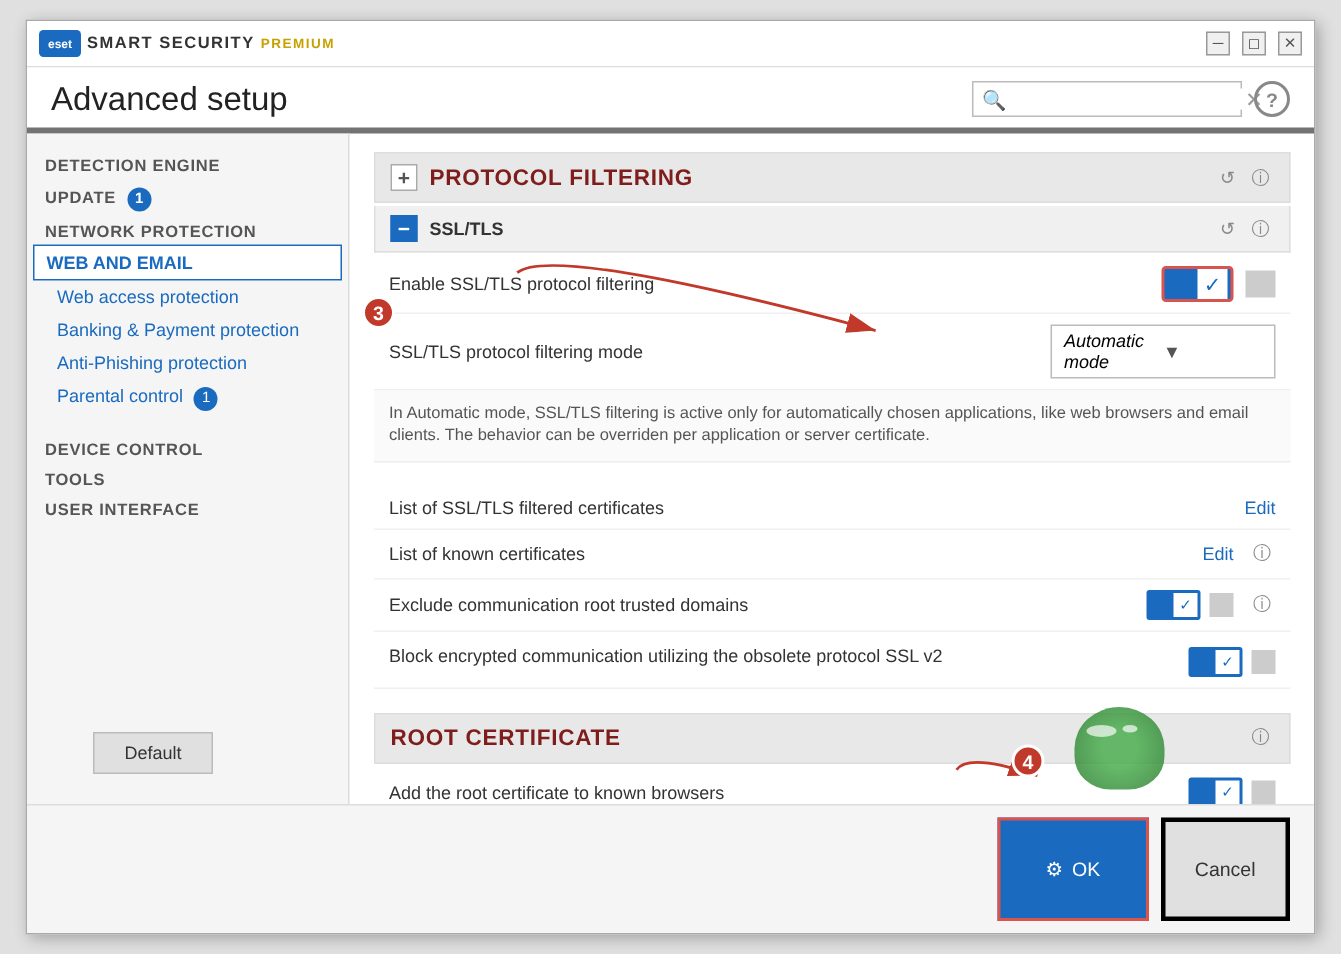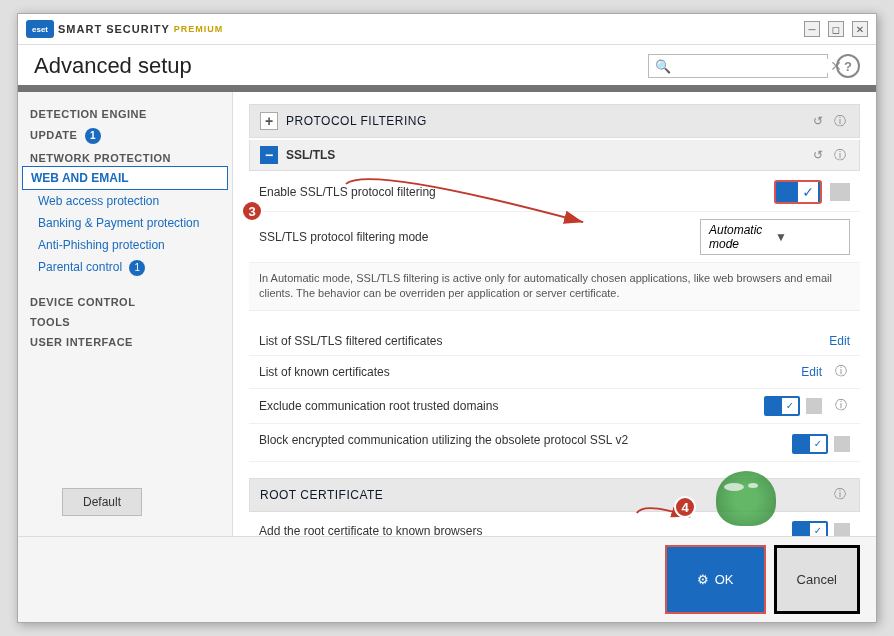--- a/index.html
+++ b/index.html
@@ -73,21 +73,21 @@
       cursor: pointer;
       display: flex;
       align-items: center;
       justify-content: center;
       font-size: 10px;
       color: #555;
     }
     .main-header {
       background: #fff;
       padding: 8px 16px 6px 16px;
-      border-bottom: 7px solid #737373;
+      border-bottom: 4px solid #737373;
       display: flex;
       align-items: center;
       justify-content: space-between;
     }
     .app-title {
       font-size: 22px;
       font-weight: 300;
       color: #222;
     }
     .header-right {
@@ -202,23 +202,23 @@
     }
     .section-header {
       display: flex;
       align-items: center;
       background: #e8e8e8;
       padding: 7px 10px;
       margin-bottom: 2px;
       border: 1px solid #ddd;
     }
     .section-header-title {
-      font-weight: normal;
-      font-size: 12px;
-      color: #0f172a;
+      font-weight: bold;
+      font-size: 15px;
+      color: #7f1d1d;
       flex: 1;
       letter-spacing: 0.5px;
     }
     .section-toggle {
       width: 18px;
       height: 18px;
       border: 1px solid #aaa;
       background: #fff;
       display: flex;
       align-items: center;

